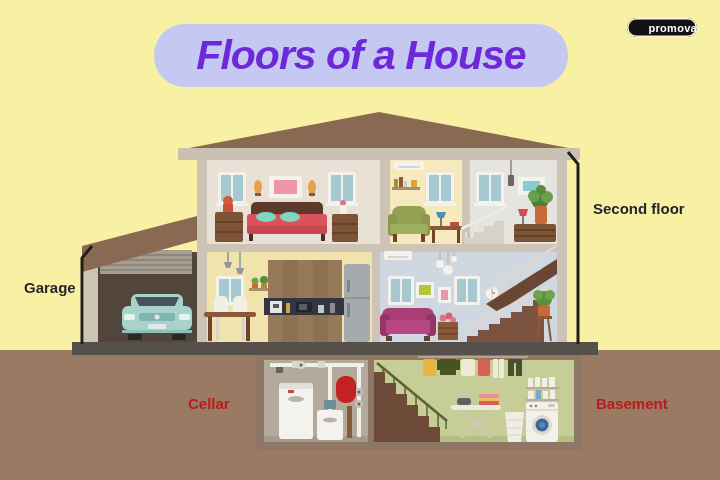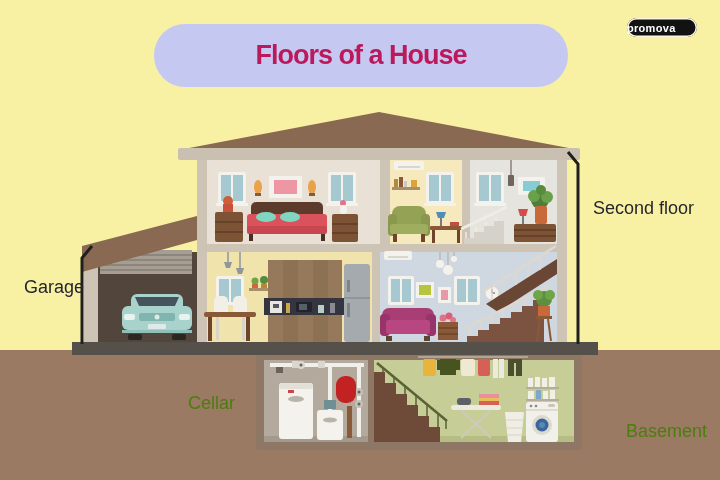--- a/index.html
+++ b/index.html
@@ -7,33 +7,33 @@
     position:relative;width:720px;height:480px;overflow:hidden;
     background:#f8f1a3;font-family:"Liberation Sans",sans-serif;
   }
   .scene-svg{position:absolute;left:0;top:0;}
   .title-banner{
     position:absolute;left:154px;top:24px;width:414px;height:63px;
     background:#c5c9f2;border-radius:31px;
     display:flex;align-items:center;justify-content:center;
   }
   .title-banner span{
-    font-size:27px;font-weight:800;color:#be185d;letter-spacing:-1px;
+    font-size:41px;font-weight:800;color:#6d28d9;letter-spacing:-1px;font-style:italic;
   }
   .brand-badge{
     position:absolute;left:627px;top:18px;width:70px;height:19px;
     background:#121212;border-radius:10px;
     box-shadow:inset 0 0 0 1.5px #fbf6e2;
-    display:flex;align-items:center;justify-content:flex-start;
+    display:flex;align-items:center;justify-content:flex-end;
   }
   .brand-badge span{font-size:11px;font-weight:700;color:#ffffff;letter-spacing:.3px;}
   .lbl{
-    position:absolute;font-size:18px;font-weight:400;color:#26252e;line-height:17px;
+    position:absolute;font-size:15px;font-weight:700;color:#26252e;line-height:17px;
   }
-  .lbl.light{color:#4d7c0f;}
+  .lbl.light{color:#b91c1c;}
 </style>
 </head>
 <body>
 
 <div class="stage">
 
   <svg class="scene-svg" width="720" height="480" viewBox="0 0 720 480">
 
     <rect x="0" y="350" width="720" height="130" fill="#9a7a62"></rect>
 
@@ -420,15 +420,15 @@
     <span>Floors of a House</span>
   </div>
 
   <div class="brand-badge">
     <span>promova</span>
   </div>
 
   <div class="lbl" style="left:24px;top:279px;">Garage</div>
   <div class="lbl" style="left:593px;top:200px;">Second floor</div>
   <div class="lbl light" style="left:188px;top:395px;">Cellar</div>
-  <div class="lbl light" style="left:626px;top:395px;margin-top:28px;">Basement</div>
+  <div class="lbl light" style="left:596px;top:395px;">Basement</div>
 
 </div>
 
 </body></html>

